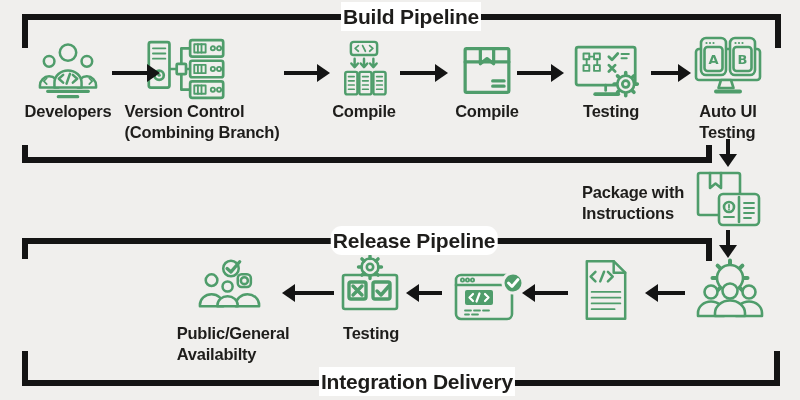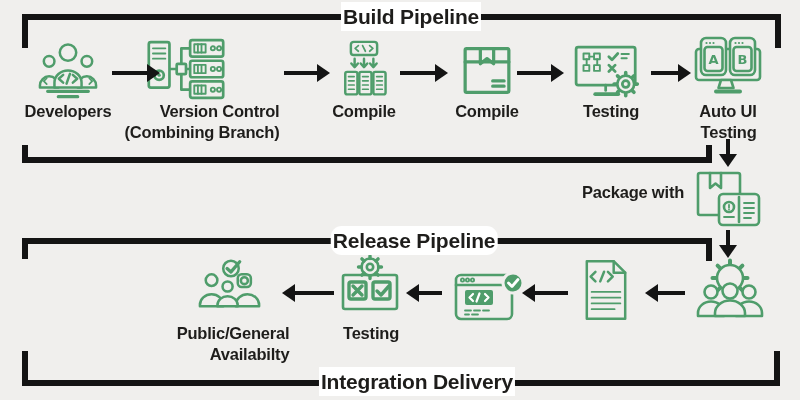--- a/index.html
+++ b/index.html
@@ -22,21 +22,21 @@
     position:absolute;transform:translateX(-50%);
     background:#fff;color:var(--label);
     font-size:21px;font-weight:700;letter-spacing:-0.2px;
     padding:2px 2px;white-space:nowrap;z-index:6;line-height:25px;
   }
 
   
   .slabel{
     position:absolute;transform:translateX(-50%);
     color:var(--label);font-size:16.5px;font-weight:700;letter-spacing:-0.2px;
-    line-height:21px;text-align:right;white-space:nowrap;z-index:4;
+    line-height:21px;text-align:left;white-space:nowrap;z-index:4;
   }
 
   
   .arrow{position:absolute;z-index:3;}
   .arrow .shaft{position:absolute;background:var(--ink);}
   .arrow .head{position:absolute;width:0;height:0;}
   .arrow.right{height:18px;}
   .arrow.right .shaft{left:0;right:11px;top:7px;height:4px;}
   .arrow.right .head{right:0;top:0;border-top:9px solid transparent;border-bottom:9px solid transparent;border-left:13px solid var(--ink);}
   .arrow.left{height:18px;}
@@ -255,20 +255,21 @@
     <rect class="sb" x="23" y="25" width="40" height="31" rx="4"></rect>
     <path class="s" d="M43,28 V53"></path>
     <circle class="s" cx="33" cy="38" r="5"></circle>
     <path class="s thin" d="M33,35.8 V38.8"></path>
     <circle class="f" cx="33" cy="40.6" r="0.9"></circle>
     <path class="s thin" d="M28,48 H38"></path>
     <path class="s thin" d="M48,34 H58 M48,39 H58 M48,44 H58 M48,49 H55"></path>
   </svg>
   <div class="slabel" style="left:633px;top:182px;">
     <div>Package with</div>
+    <div>Instructions</div>
   </div>
 
   <svg class="icon" style="left:693px;top:256px;" width="74" height="66" viewBox="0 0 72 66">
     <path class="s" style="stroke-width:4" d="M49,22 H53.5 M45.2,31.2 L48.4,34.4 M36,35 V39.5 M26.8,31.2 L23.6,34.4 M23,22 H18.5 M26.8,12.8 L23.6,9.6 M36,9 V4.5 M45.2,12.8 L48.4,9.6"></path>
     <circle class="sb" cx="36" cy="22" r="13"></circle>
     <circle class="sb" cx="17" cy="36" r="6.5"></circle>
     <path class="sb" d="M4,60 v-3 a13,11.5 0 0 1 26,0 v3 z"></path>
     <circle class="sb" cx="55" cy="36" r="6.5"></circle>
     <path class="sb" d="M42,60 v-3 a13,11.5 0 0 1 26,0 v3 z"></path>
     <circle class="sb" cx="36" cy="35" r="7.5"></circle>

